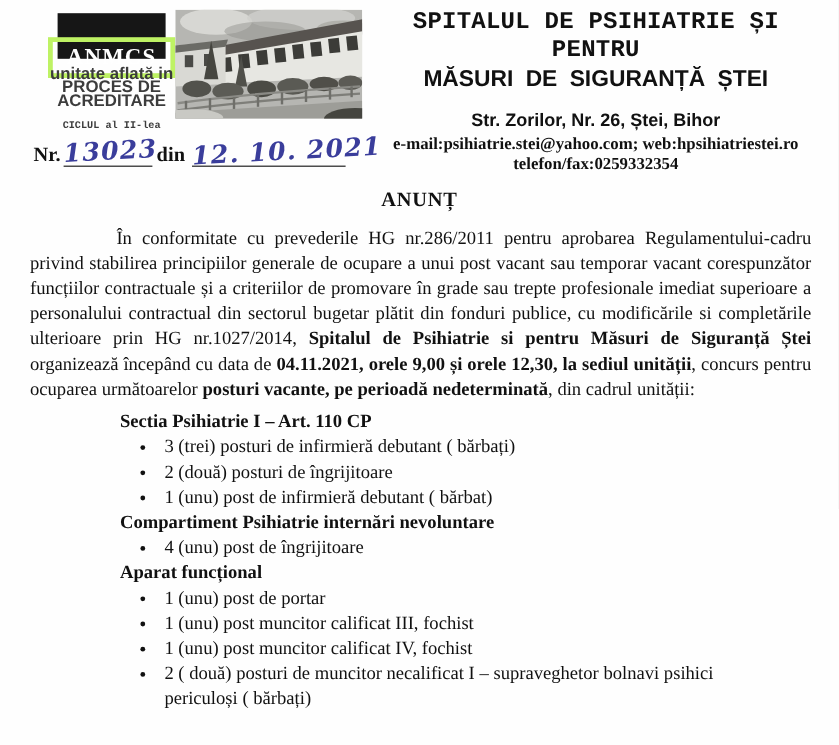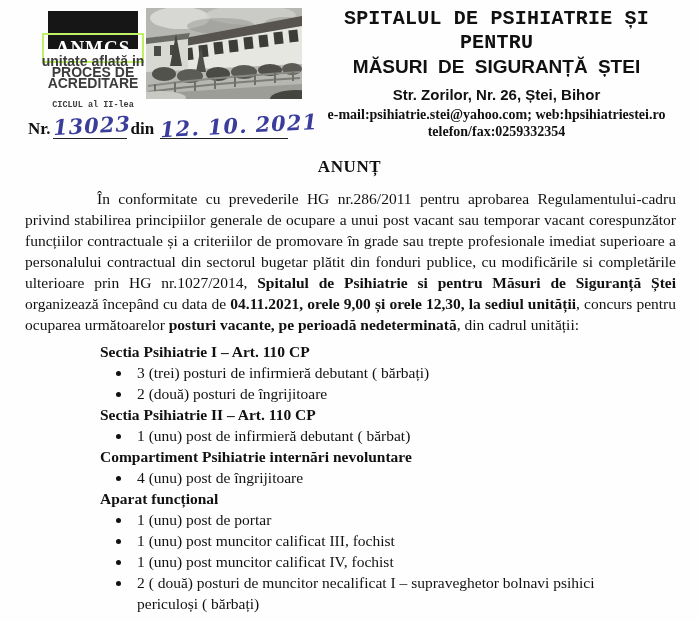--- a/index.html
+++ b/index.html
@@ -7,30 +7,30 @@
     width:699px;height:621px;background:#fefefe;color:#111;
     font-family:"Liberation Serif", serif;
     position:relative;overflow:hidden;margin:0 auto;
     box-sizing:border-box;
   }
   
   .header{display:flex;align-items:flex-start;padding:5px 8px 0 40px;height:100px;box-sizing:border-box;}
   .logo-col{width:106px;text-align:center;padding-top:6px;flex:none;}
   .logo-plate{width:90px;height:38px;margin:0 auto;background:#161616;display:flex;align-items:center;justify-content:center;}
   .logo-plate-inner{
-    border:2px solid #bef264;padding:0 12px;color:#fff;
+    border:4px solid #bef264;padding:0 12px;color:#fff;
     font-family:"Liberation Serif", serif;font-weight:bold;font-size:19px;letter-spacing:1px;line-height:26px;margin-top:36px;
   }
   .logo-sub{font-family:"Liberation Sans", sans-serif;font-weight:bold;font-size:14px;color:#3c3c3c;margin-top:7px;line-height:11px;}
   .logo-cycle{font-family:Liberation Mono, monospace;font-weight:bold;font-size:8.5px;color:#3c3c3c;margin-top:11px;}
   .photo-wrap{flex:none;width:156px;height:91px;margin-top:3px;overflow:hidden;}
   .org-col{flex:1;text-align:center;padding-top:2px;font-weight:bold;min-width:0;}
   .org-title{font-family:Liberation Mono, monospace;font-size:20px;line-height:24px;letter-spacing:0.2px;}
   .org-title2{font-family:"Liberation Sans", sans-serif;font-size:19px;line-height:24px;word-spacing:5px;}
-  .org-addr{font-family:"Liberation Sans", sans-serif;font-size:15px;line-height:19px;margin-top:6px;}
+  .org-addr{font-family:"Liberation Sans", sans-serif;font-size:15px;line-height:19px;margin-top:12px;}
   .org-mail{font-size:14px;line-height:17px;margin-top:2px;}
   .org-phone{font-size:14px;line-height:17px;}
   
   .reg{margin:14px 0 0 28px;font-size:17px;font-weight:bold;height:30px;}
   .slot{display:inline-block;border-bottom:1.6px solid #222;text-align:center;vertical-align:baseline;height:24px;}
   .slot-nr{width:74px;margin-left:2px;}
   .slot-date{width:128px;margin-left:6px;}
   .hand{
     display:inline-block;font-style:italic;font-weight:bold;color:#3a3d9b;
     font-size:21px;font-family:"DejaVu Serif", serif;transform:rotate(-3deg) translateY(-1px);
@@ -140,21 +140,20 @@
   <div class="doc-title">ANUNȚ</div>
 
   <p class="para"><span>În conformitate cu prevederile HG nr.286/2011 pentru aprobarea Regulamentului-cadru privind stabilirea principiilor generale de ocupare a unui post vacant sau temporar vacant corespunzător funcțiilor contractuale și a criteriilor de promovare în grade sau trepte profesionale imediat superioare a personalului contractual din sectorul bugetar plătit din fonduri publice, cu modificările si completările ulterioare prin HG nr.1027/2014, </span><span class="b">Spitalul de Psihiatrie si pentru Măsuri de Siguranță Ștei</span><span> organizează începând cu data de </span><span class="b">04.11.2021, orele 9,00 și orele 12,30,  la sediul unității</span><span>, concurs pentru ocuparea următoarelor </span><span class="b">posturi vacante, pe perioadă nedeterminată</span><span>, din cadrul unității:</span></p>
 
   <div class="jobs">
       <div class="job-heading">Sectia Psihiatrie I – Art. 110 CP</div>
       <ul class="job-ul">
         <li>3 (trei) posturi de infirmieră debutant ( bărbați)</li>
         <li>2 (două) posturi de îngrijitoare</li>
       </ul>
-      <div class="job-heading">Sectia Psihiatrie II – Art. 110 CP</div>
       <ul class="job-ul">
         <li>1 (unu) post de infirmieră debutant ( bărbat)</li>
       </ul>
       <div class="job-heading">Compartiment Psihiatrie internări nevoluntare</div>
       <ul class="job-ul">
         <li>4 (unu) post de îngrijitoare</li>
       </ul>
       <div class="job-heading">Aparat funcțional</div>
       <ul class="job-ul">
         <li>1 (unu) post de portar</li>

